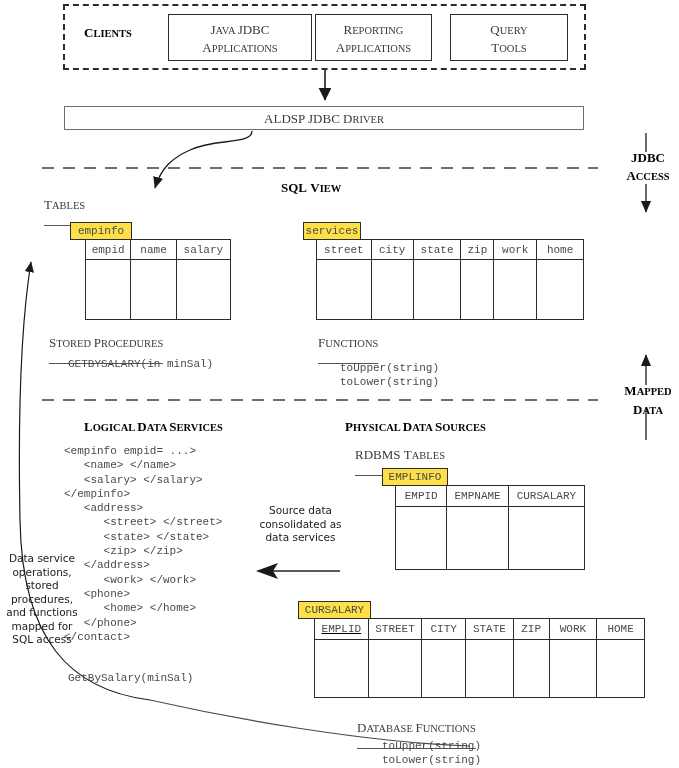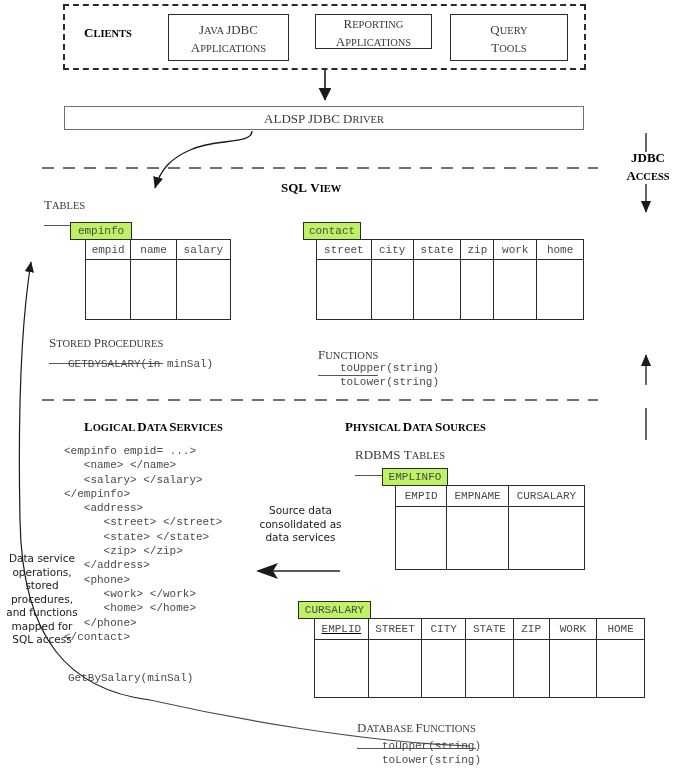--- a/index.html
+++ b/index.html
@@ -77,21 +77,21 @@
     box-sizing: border-box;
     display: flex;
     align-items: center;
     justify-content: center;
   }
 
   
   .tbl-tab {
     border: 1px solid #2b2b2b;
     box-sizing: border-box;
-    background: #bef264;
+    background: #fde047;
     display: flex;
     align-items: center;
     justify-content: center;
     z-index: 3;
   }
   .tbl-grid {
     border: 1px solid #2b2b2b;
     box-sizing: border-box;
     display: flex;
     background: #fff;
@@ -119,28 +119,28 @@
 <body>
 
 <div id="root">
 
   <div class="clients-box abs" style="left:63px; top:4px; width:523px; height:66px;"></div>
 
   <div class="abs sc" style="left:84px; top:23px;">
     <span class="b">C</span><span class="s">LIENTS</span>
   </div>
 
-  <div class="client-item abs" style="left:168px; top:14px; width:121px; height:47px;">
+  <div class="client-item abs" style="left:168px; top:14px; width:144px; height:47px;">
     <div class="sc sc-light">
       <div><span class="b">J</span><span class="s">AVA </span><span class="b">JDBC</span></div>
       <div><span class="b">A</span><span class="s">PPLICATIONS</span></div>
     </div>
   </div>
 
-  <div class="client-item abs" style="left:315px; top:14px; width:117px; height:35px;">
+  <div class="client-item abs" style="left:315px; top:14px; width:117px; height:47px;">
     <div class="sc sc-light">
       <div><span class="b">R</span><span class="s">EPORTING</span></div>
       <div><span class="b">A</span><span class="s">PPLICATIONS</span></div>
     </div>
   </div>
 
   <div class="client-item abs" style="left:450px; top:14px; width:118px; height:47px;">
     <div class="sc sc-light">
       <div><span class="b">Q</span><span class="s">UERY</span></div>
       <div><span class="b">T</span><span class="s">OOLS</span></div>
@@ -185,20 +185,24 @@
     <path d="M470,746 C360,742 230,718 150,700" fill="none" stroke="#4a4a4a" stroke-width="1.2"></path>
 
     <line x1="340" y1="571" x2="258" y2="571" stroke="#5a5a5a" stroke-width="2" marker-end="url(#aheadslim)"></line>
   </svg>
 
   <div class="abs sc" style="left:624px; top:148px; text-align:center; width:48px; line-height:17px;">
     <div><span class="b">JDBC</span></div>
     <div><span class="b">A</span><span class="s">CCESS</span></div>
   </div>
 
+  <div class="abs sc" style="left:620px; top:381px; text-align:center; width:56px; line-height:17px;">
+    <div><span class="b">M</span><span class="s">APPED</span></div>
+    <div><span class="b">D</span><span class="s">ATA</span></div>
+  </div>
 
   <div class="abs sc" style="left:281px; top:178px;">
     <span class="b">SQL&nbsp;V</span><span class="s">IEW</span>
   </div>
 
   <div class="abs sc sc-light underline-head" style="left:44px; top:198px;">
     <span class="b">T</span><span class="s">ABLES</span>
   </div>
 
   <div class="tbl-tab abs" style="left:70px; top:222px; width:62px; height:18px;">
@@ -219,21 +223,21 @@
     </div>
     <div class="tbl-col" style="width:54px;">
       <div class="tbl-hd" style="height:20px;">
           <span class="mono">salary</span>
         </div>
       <div class="tbl-body"></div>
     </div>
   </div>
 
   <div class="tbl-tab abs" style="left:303px; top:222px; width:58px; height:18px;">
-    <span class="mono">contact</span>
+    <span class="mono">services</span>
   </div>
   <div class="tbl-grid abs" style="left:316px; top:239px; width:268px; height:81px;">
     <div class="tbl-col" style="width:55px;">
       <div class="tbl-hd" style="height:20px;">
           <span class="mono">street</span>
         </div>
       <div class="tbl-body"></div>
     </div>
     <div class="tbl-col" style="width:42px;">
       <div class="tbl-hd" style="height:20px;">
@@ -265,42 +269,42 @@
         </div>
       <div class="tbl-body"></div>
     </div>
   </div>
 
   <div class="abs sc sc-light underline-head" style="left:49px; top:336px;">
     <span class="b">S</span><span class="s">TORED </span><span class="b">P</span><span class="s">ROCEDURES</span>
   </div>
   <div class="abs mono" style="left:68px; top:358px;">GETBYSALARY(in minSal)</div>
 
-  <div class="abs sc sc-light underline-head" style="left:318px; top:348px;text-align:center;">
+  <div class="abs sc sc-light underline-head" style="left:318px; top:336px;text-align:center;">
     <span class="b">F</span><span class="s">UNCTIONS</span>
   </div>
   <div class="abs mono" style="left:340px; top:362px;">toUpper(string)</div>
   <div class="abs mono" style="left:340px; top:376px;">toLower(string)</div>
 
   <div class="abs sc" style="left:84px; top:417px;">
     <span class="b">L</span><span class="s">OGICAL </span><span class="b">D</span><span class="s">ATA </span><span class="b">S</span><span class="s">ERVICES</span>
   </div>
 
   <div class="abs" style="left:64px; top:444px;">
     <div class="mono" style="line-height:14.3px;">&lt;empinfo empid= ...&gt;</div>
     <div class="mono" style="line-height:14.3px;">   &lt;name&gt; &lt;/name&gt;</div>
     <div class="mono" style="line-height:14.3px;">   &lt;salary&gt; &lt;/salary&gt;</div>
     <div class="mono" style="line-height:14.3px;">&lt;/empinfo&gt;</div>
     <div class="mono" style="line-height:14.3px;">   &lt;address&gt;</div>
     <div class="mono" style="line-height:14.3px;">      &lt;street&gt; &lt;/street&gt;</div>
     <div class="mono" style="line-height:14.3px;">      &lt;state&gt; &lt;/state&gt;</div>
     <div class="mono" style="line-height:14.3px;">      &lt;zip&gt; &lt;/zip&gt;</div>
     <div class="mono" style="line-height:14.3px;">   &lt;/address&gt;</div>
+    <div class="mono" style="line-height:14.3px;">      &lt;work&gt; &lt;/work&gt;</div>
     <div class="mono" style="line-height:14.3px;">   &lt;phone&gt;</div>
-    <div class="mono" style="line-height:14.3px;">      &lt;work&gt; &lt;/work&gt;</div>
     <div class="mono" style="line-height:14.3px;">      &lt;home&gt; &lt;/home&gt;</div>
     <div class="mono" style="line-height:14.3px;">   &lt;/phone&gt;</div>
     <div class="mono" style="line-height:14.3px;">&lt;/contact&gt;</div>
   </div>
 
   <div class="abs mono" style="left:68px; top:672px;">GetBySalary(minSal)</div>
 
   <div class="abs sc" style="left:345px; top:417px;">
     <span class="b">P</span><span class="s">HYSICAL </span><span class="b">D</span><span class="s">ATA </span><span class="b">S</span><span class="s">OURCES</span>
   </div>

